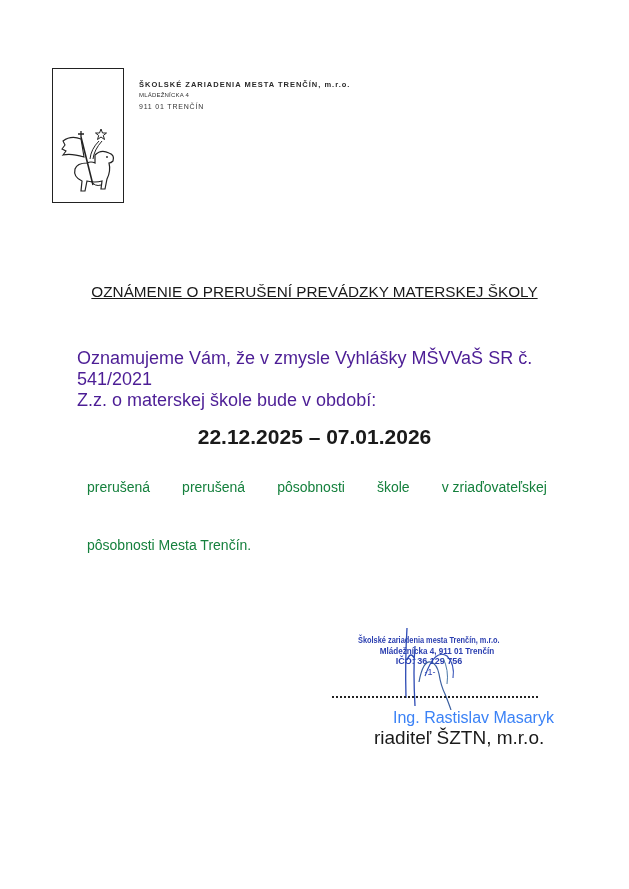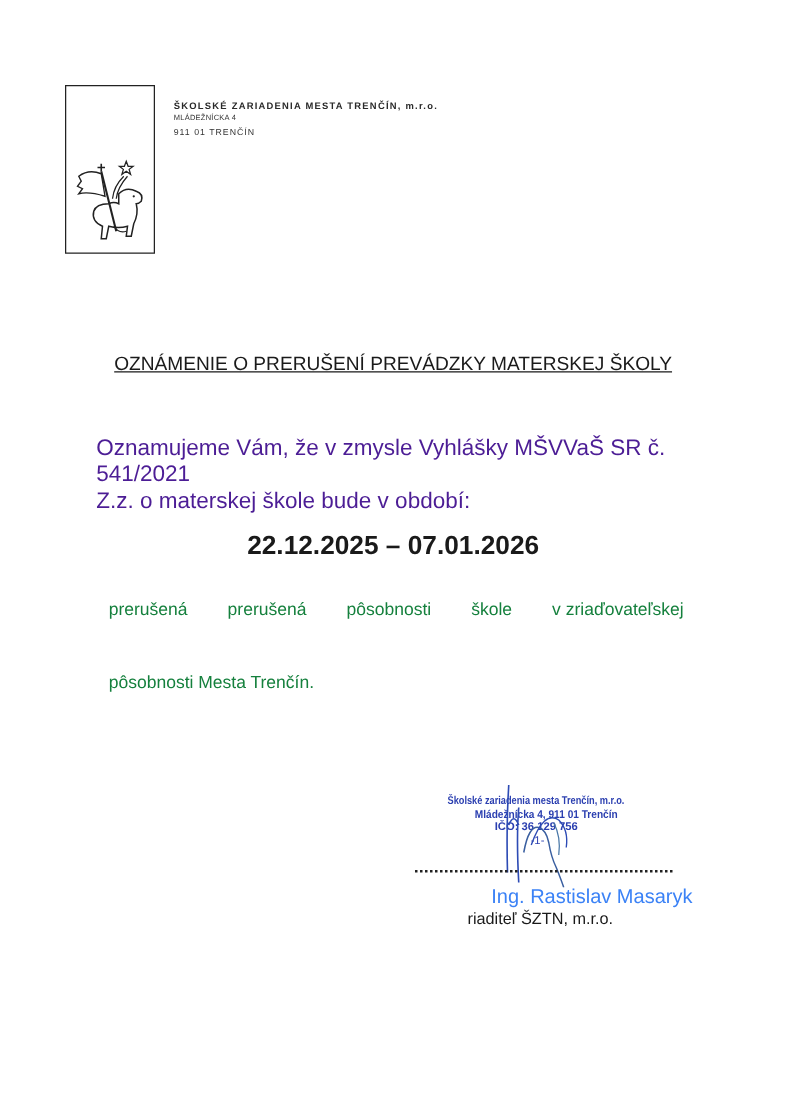--- a/index.html
+++ b/index.html
@@ -73,21 +73,21 @@
     .signature { position: absolute; left: 385px; top: 620px; width: 100px; height: 90px; }
 
     .dotted-line {
       position: absolute; left: 332px; top: 696px; width: 206px; height: 0;
       border-top: 2.5px dotted #222;
     }
     .signer-name {
       position: absolute; left: 365px; top: 709px; font-size: 16px; color: #3b82f6; white-space: nowrap; margin-left: 28px;
     }
     .signer-title {
-      position: absolute; left: 374px; top: 727px; font-size: 13px; color: #1a1a1a; white-space: nowrap;
+      position: absolute; left: 374px; top: 727px; font-size: 19px; color: #1a1a1a; white-space: nowrap;
     }
   </style>
 </head>
 <body>
 
 <div class="page">
 
   <div class="logo-box">
     <svg class="logo-crest" viewBox="0 0 62 74">
 

